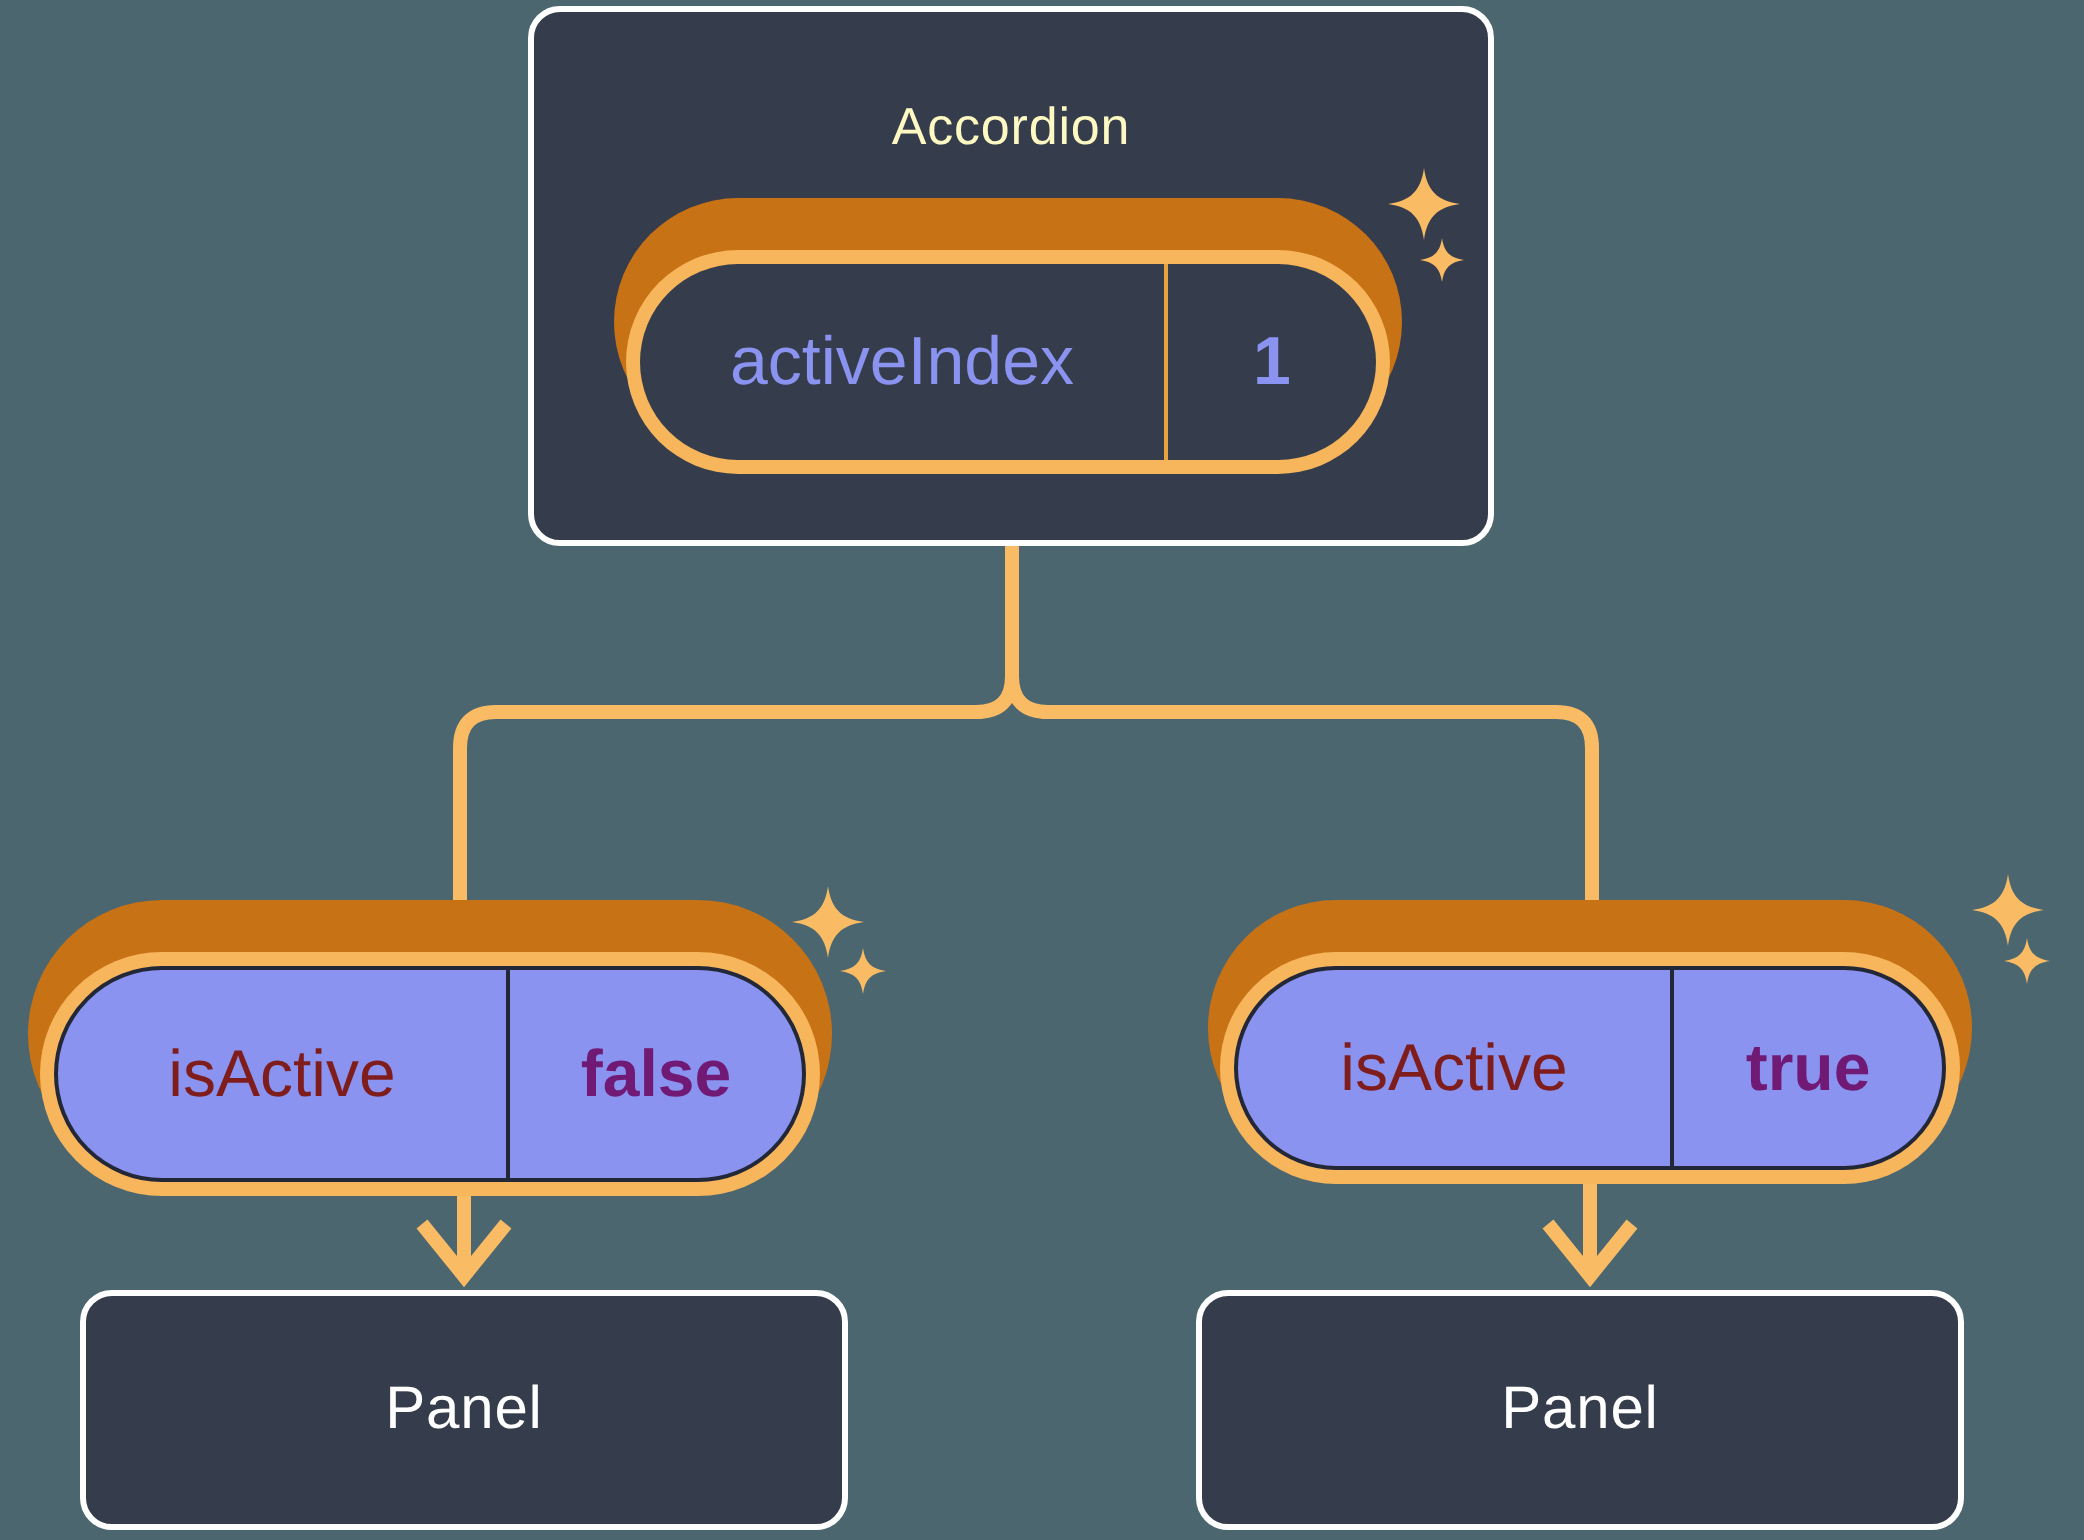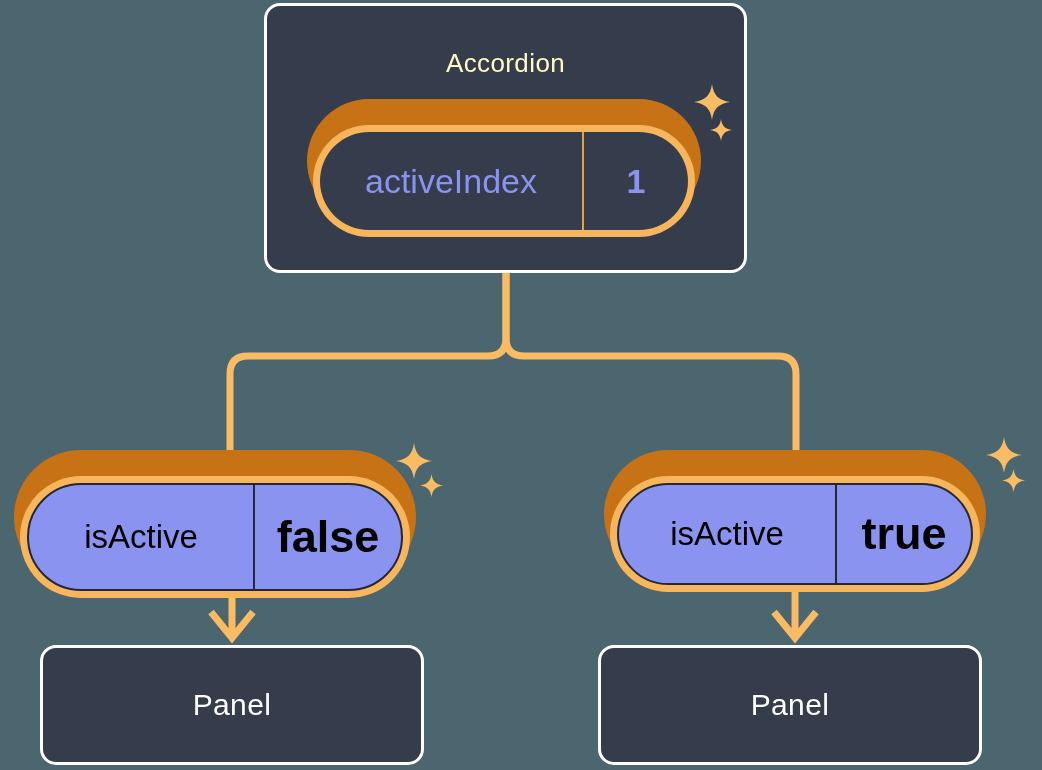--- a/index.html
+++ b/index.html
@@ -123,27 +123,27 @@
     font-size: 34px;
     font-weight: bold;
   }
 
   
   .pill-purple .pill-inner {
     background: #8b93f0;
     border: 2px solid #232838;
   }
   .pill-purple .pill-key {
-    color: #000000;
+    color: #7f1d1d;
     font-size: 33px;
     border-right: 2px solid #232838;
   }
   .pill-purple .pill-val {
-    color: #000000;
-    font-size: 45px;
+    color: #701a75;
+    font-size: 33px;
     font-weight: bold;
   }
 
   #pill-isactive-left {
     left: 14px;
     top: 450px;
     width: 402px;
     height: 134px;
   }
   #pill-isactive-left .pill-key { flex: 0 0 224px; }

